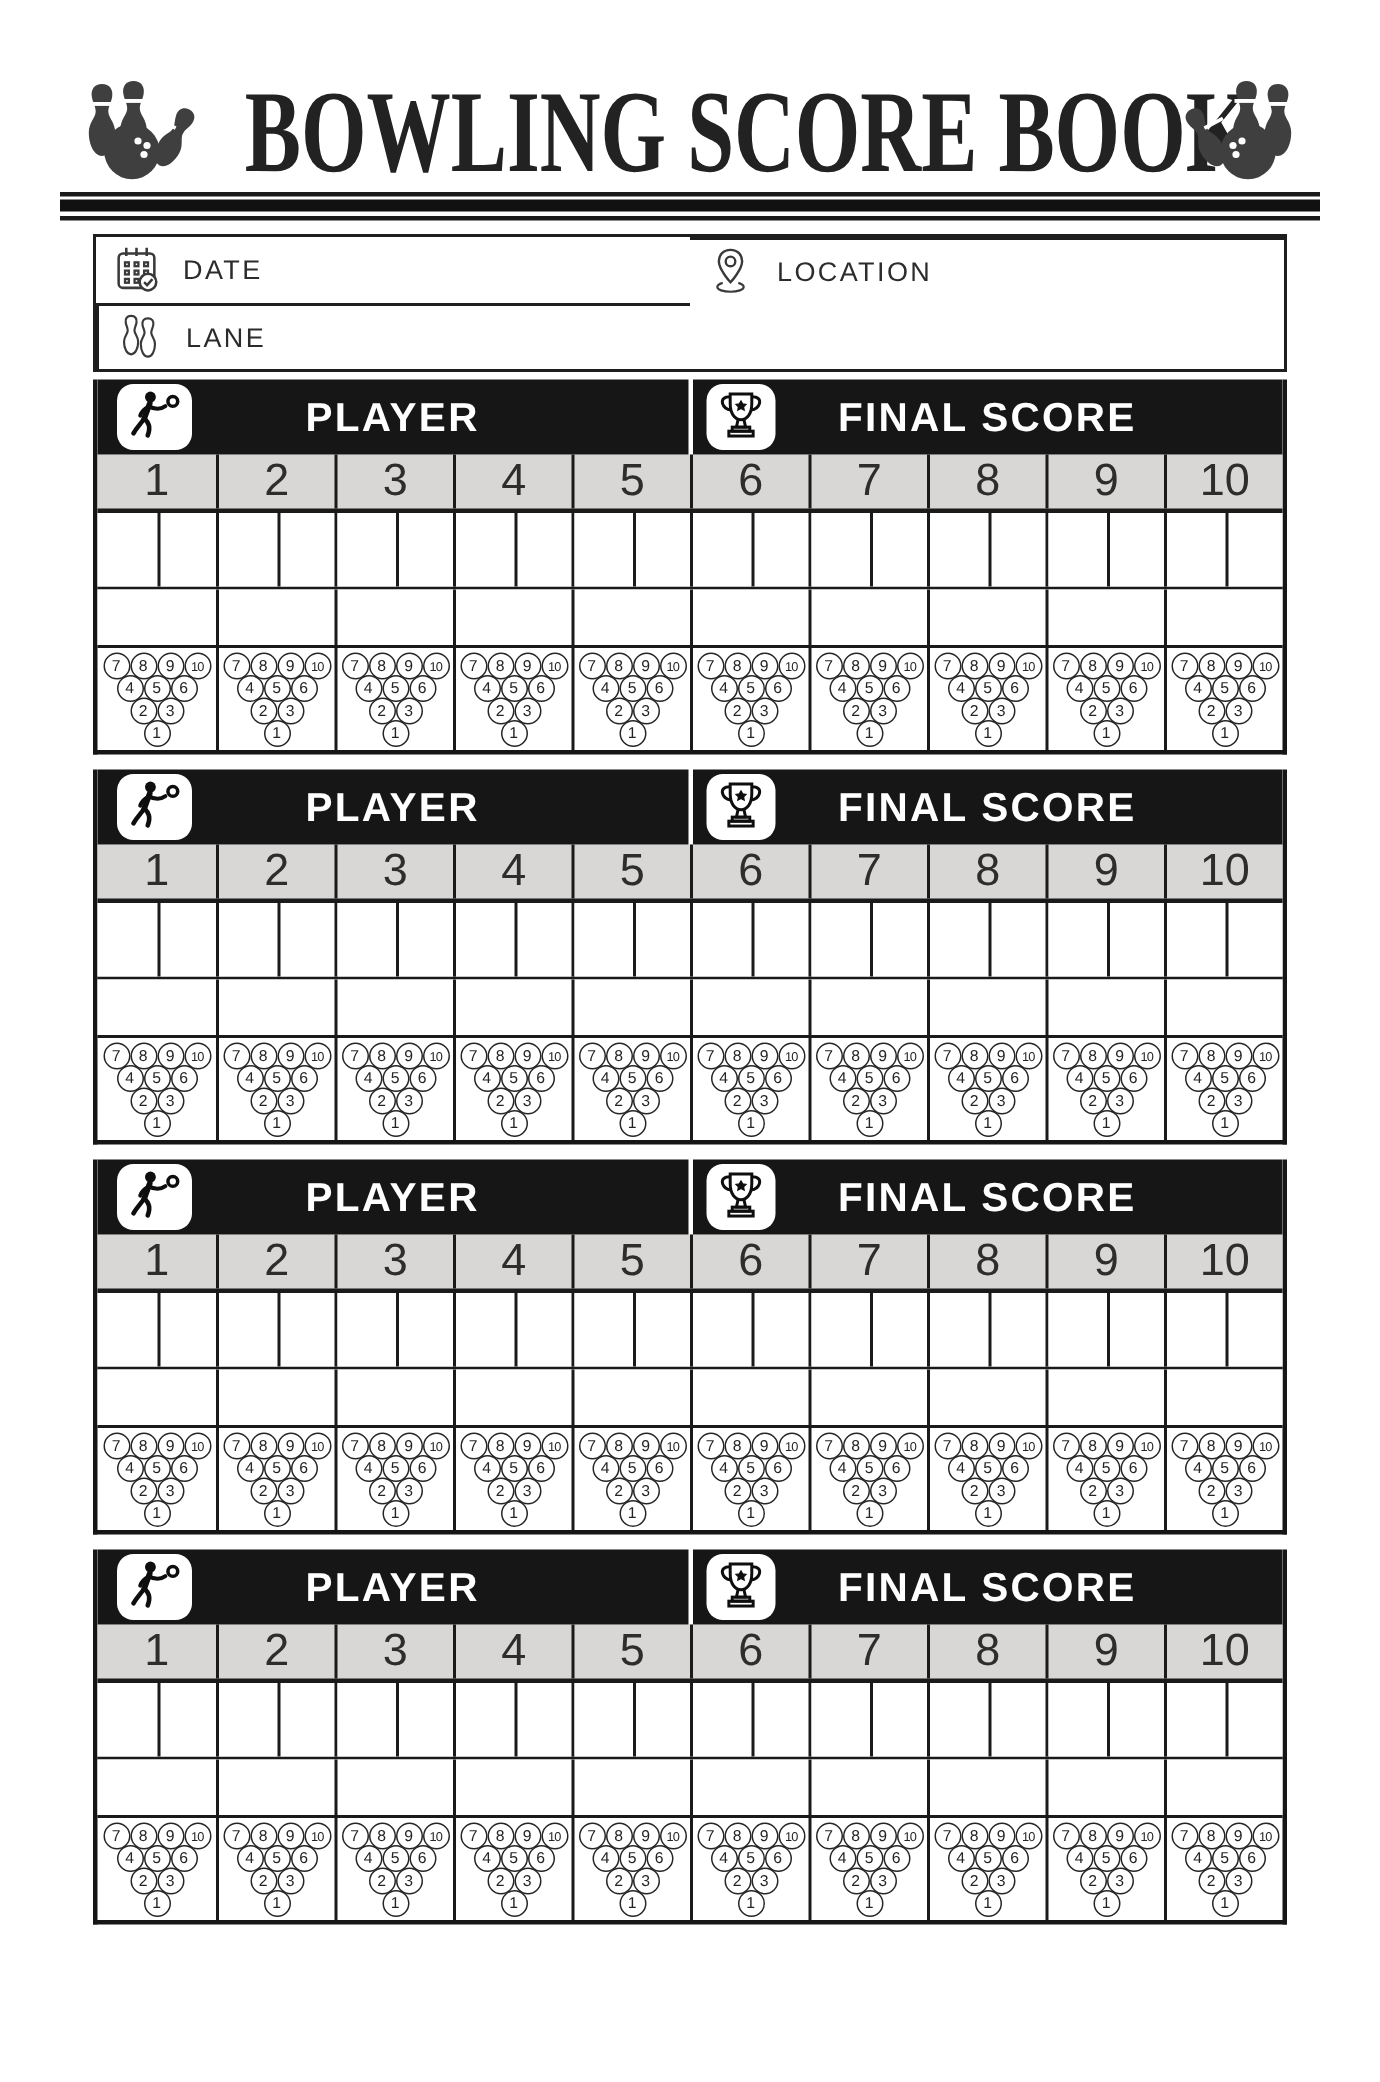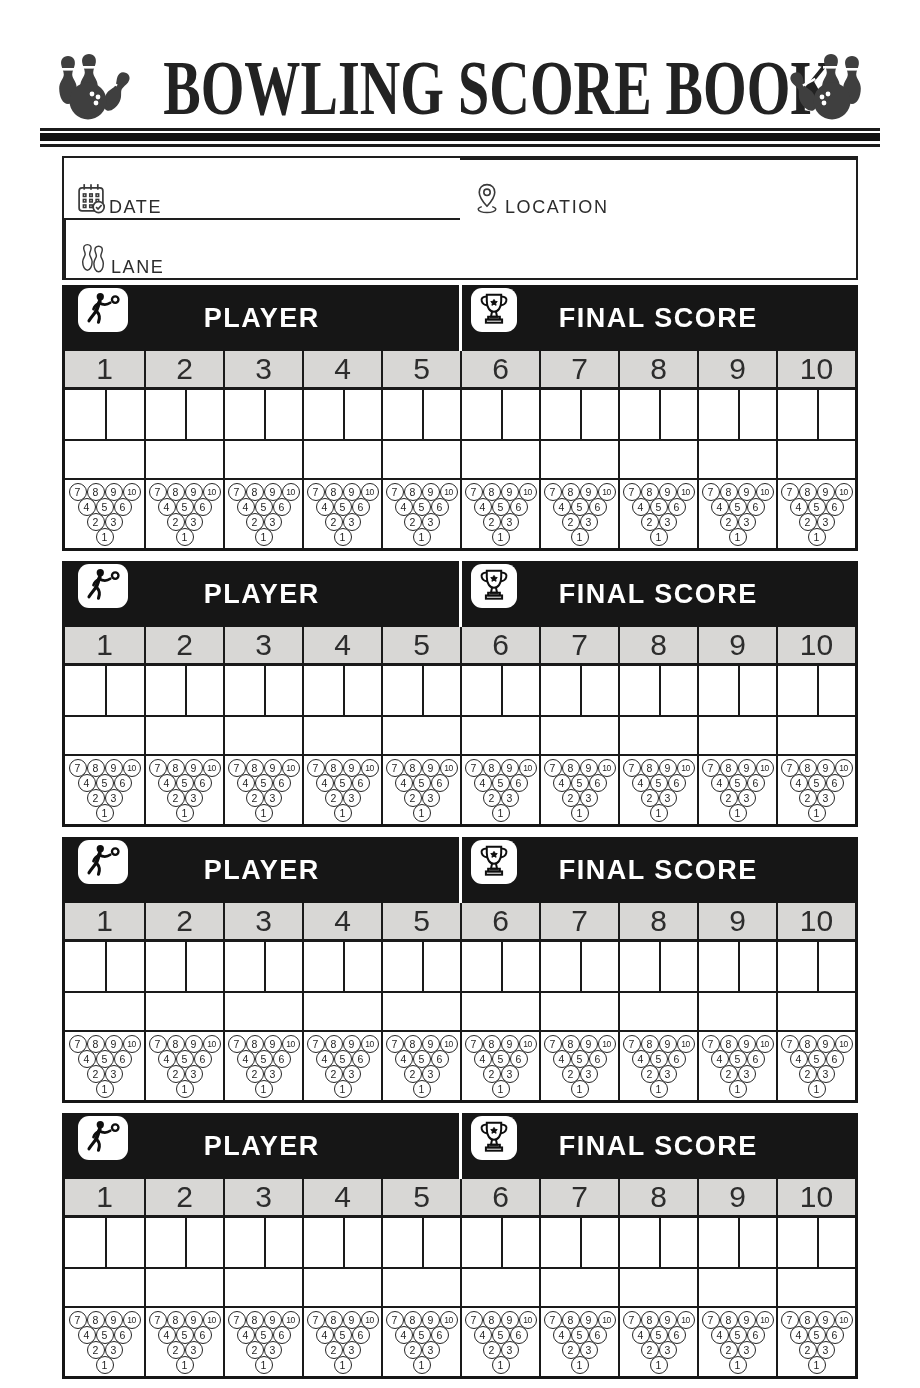--- a/index.html
+++ b/index.html
@@ -35,42 +35,42 @@
 
   
   .info-form {
     margin: 9px 0 0 62px;
     width: 796px;
     border: 2px solid #1e1e1e;
     display: grid;
     grid-template-columns: 1fr 1fr;
   }
   .form-cell {
-    height: 60px;
+    height: 44px;
     display: flex;
-    align-items: flex-end;
-    gap: 0;
+    align-items: center;
+    gap: 13px;
     padding-left: 9px;
     border-top: 2px solid #1e1e1e;
     border-left: 2px solid #1e1e1e;
     background: #fff;
     position: relative;
   }
   .form-cell.row0 { border-top: none; }
   .form-cell.col0 { border-left: none; }
   .form-label { font-size: 18px; letter-spacing: 1.6px; color: #2c2c2c; }
   .form-icon { flex: none; width: 36px; height: 38px; display: flex; align-items: center; justify-content: center; }
   .form-icon svg { stroke: #3a3a3a; }
   .form-write-area { flex: 1; height: 100%; }
 
   
   .scorecards { margin: 5px 0 0 62px; width: 796px; }
   .scorecard { width: 796px; border: 3px solid #161616; border-top: none; margin-bottom: 10px; background: #fff; }
 
-  .sc-header { height: 66px; background: #ffffff; display: flex; gap: 3px; }
+  .sc-header { height: 50px; background: #ffffff; display: flex; gap: 3px; }
   .sc-half { flex: 1 1 0; background: #161616; position: relative; display: flex; align-items: center; }
   .icon-box {
     position: absolute; top: 3px; left: 13px;
     width: 50px; height: 44px; background: #ffffff; border-radius: 11px;
     display: flex; align-items: center; justify-content: center;
   }
   .sc-half.final .icon-box { width: 46px; left: 9px; }
   .sc-label {
     width: 100%; text-align: center; color: #ffffff;
     font-size: 27px; font-weight: bold; letter-spacing: 1.5px;

